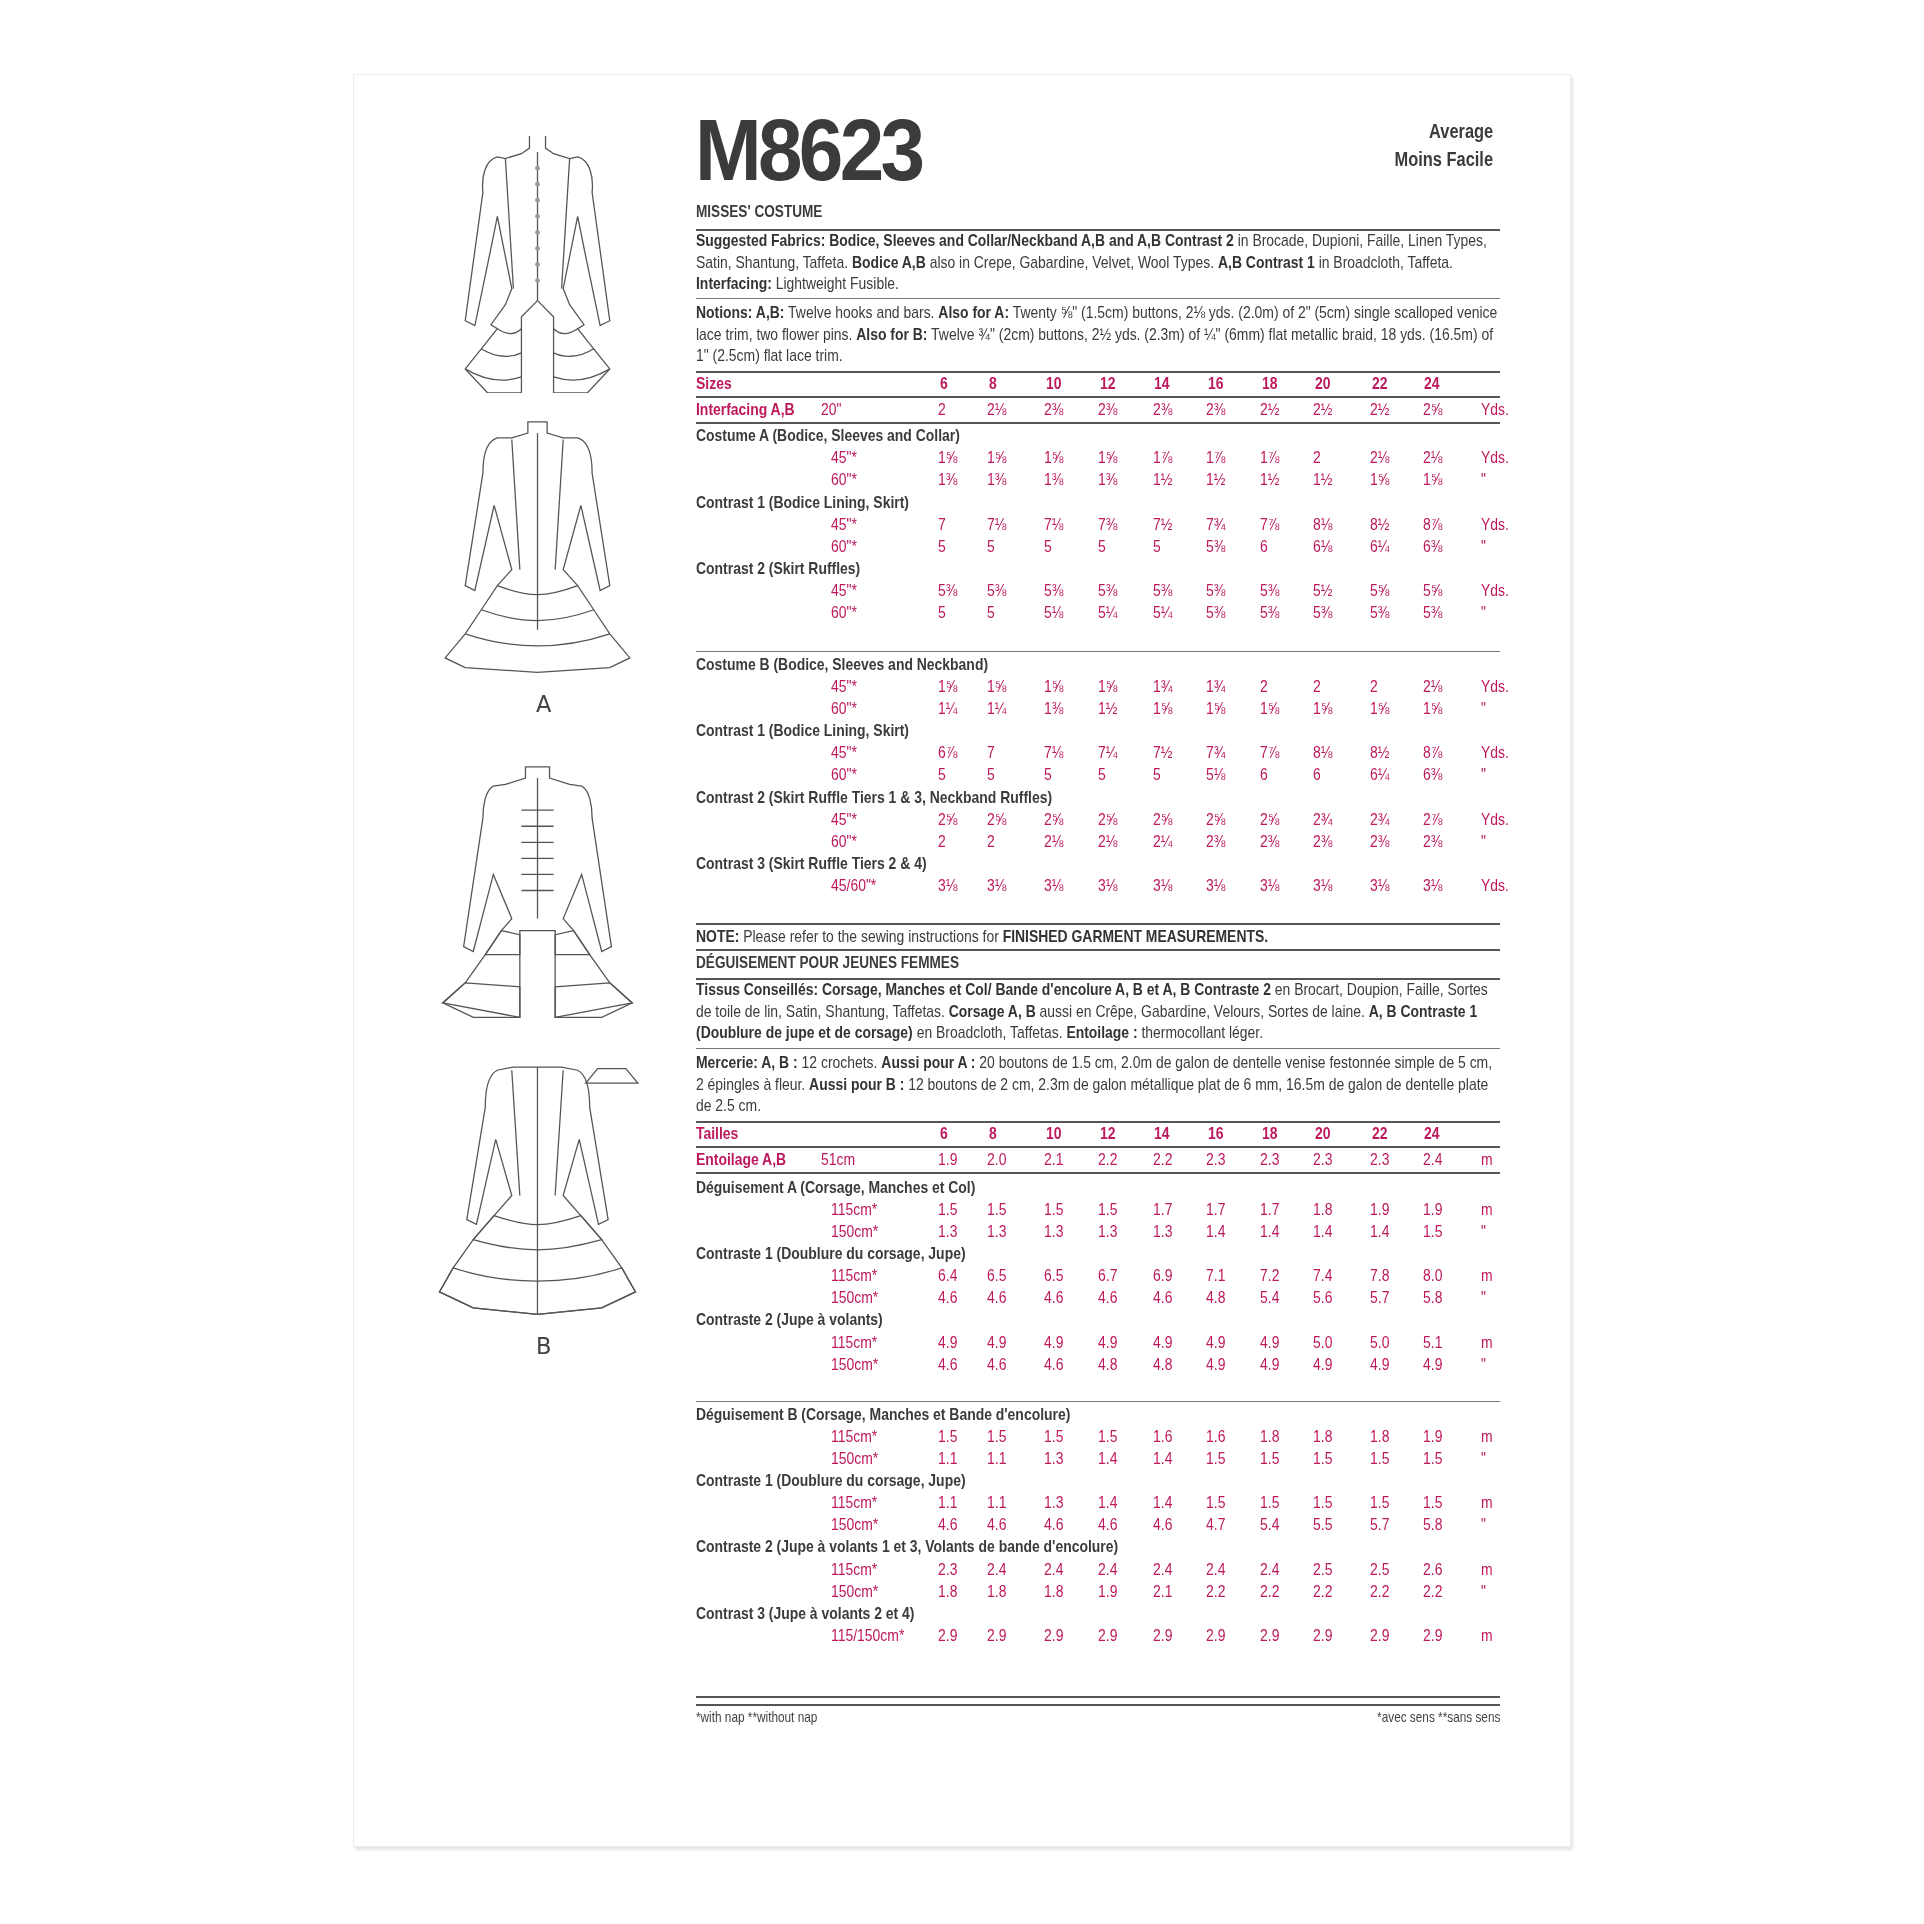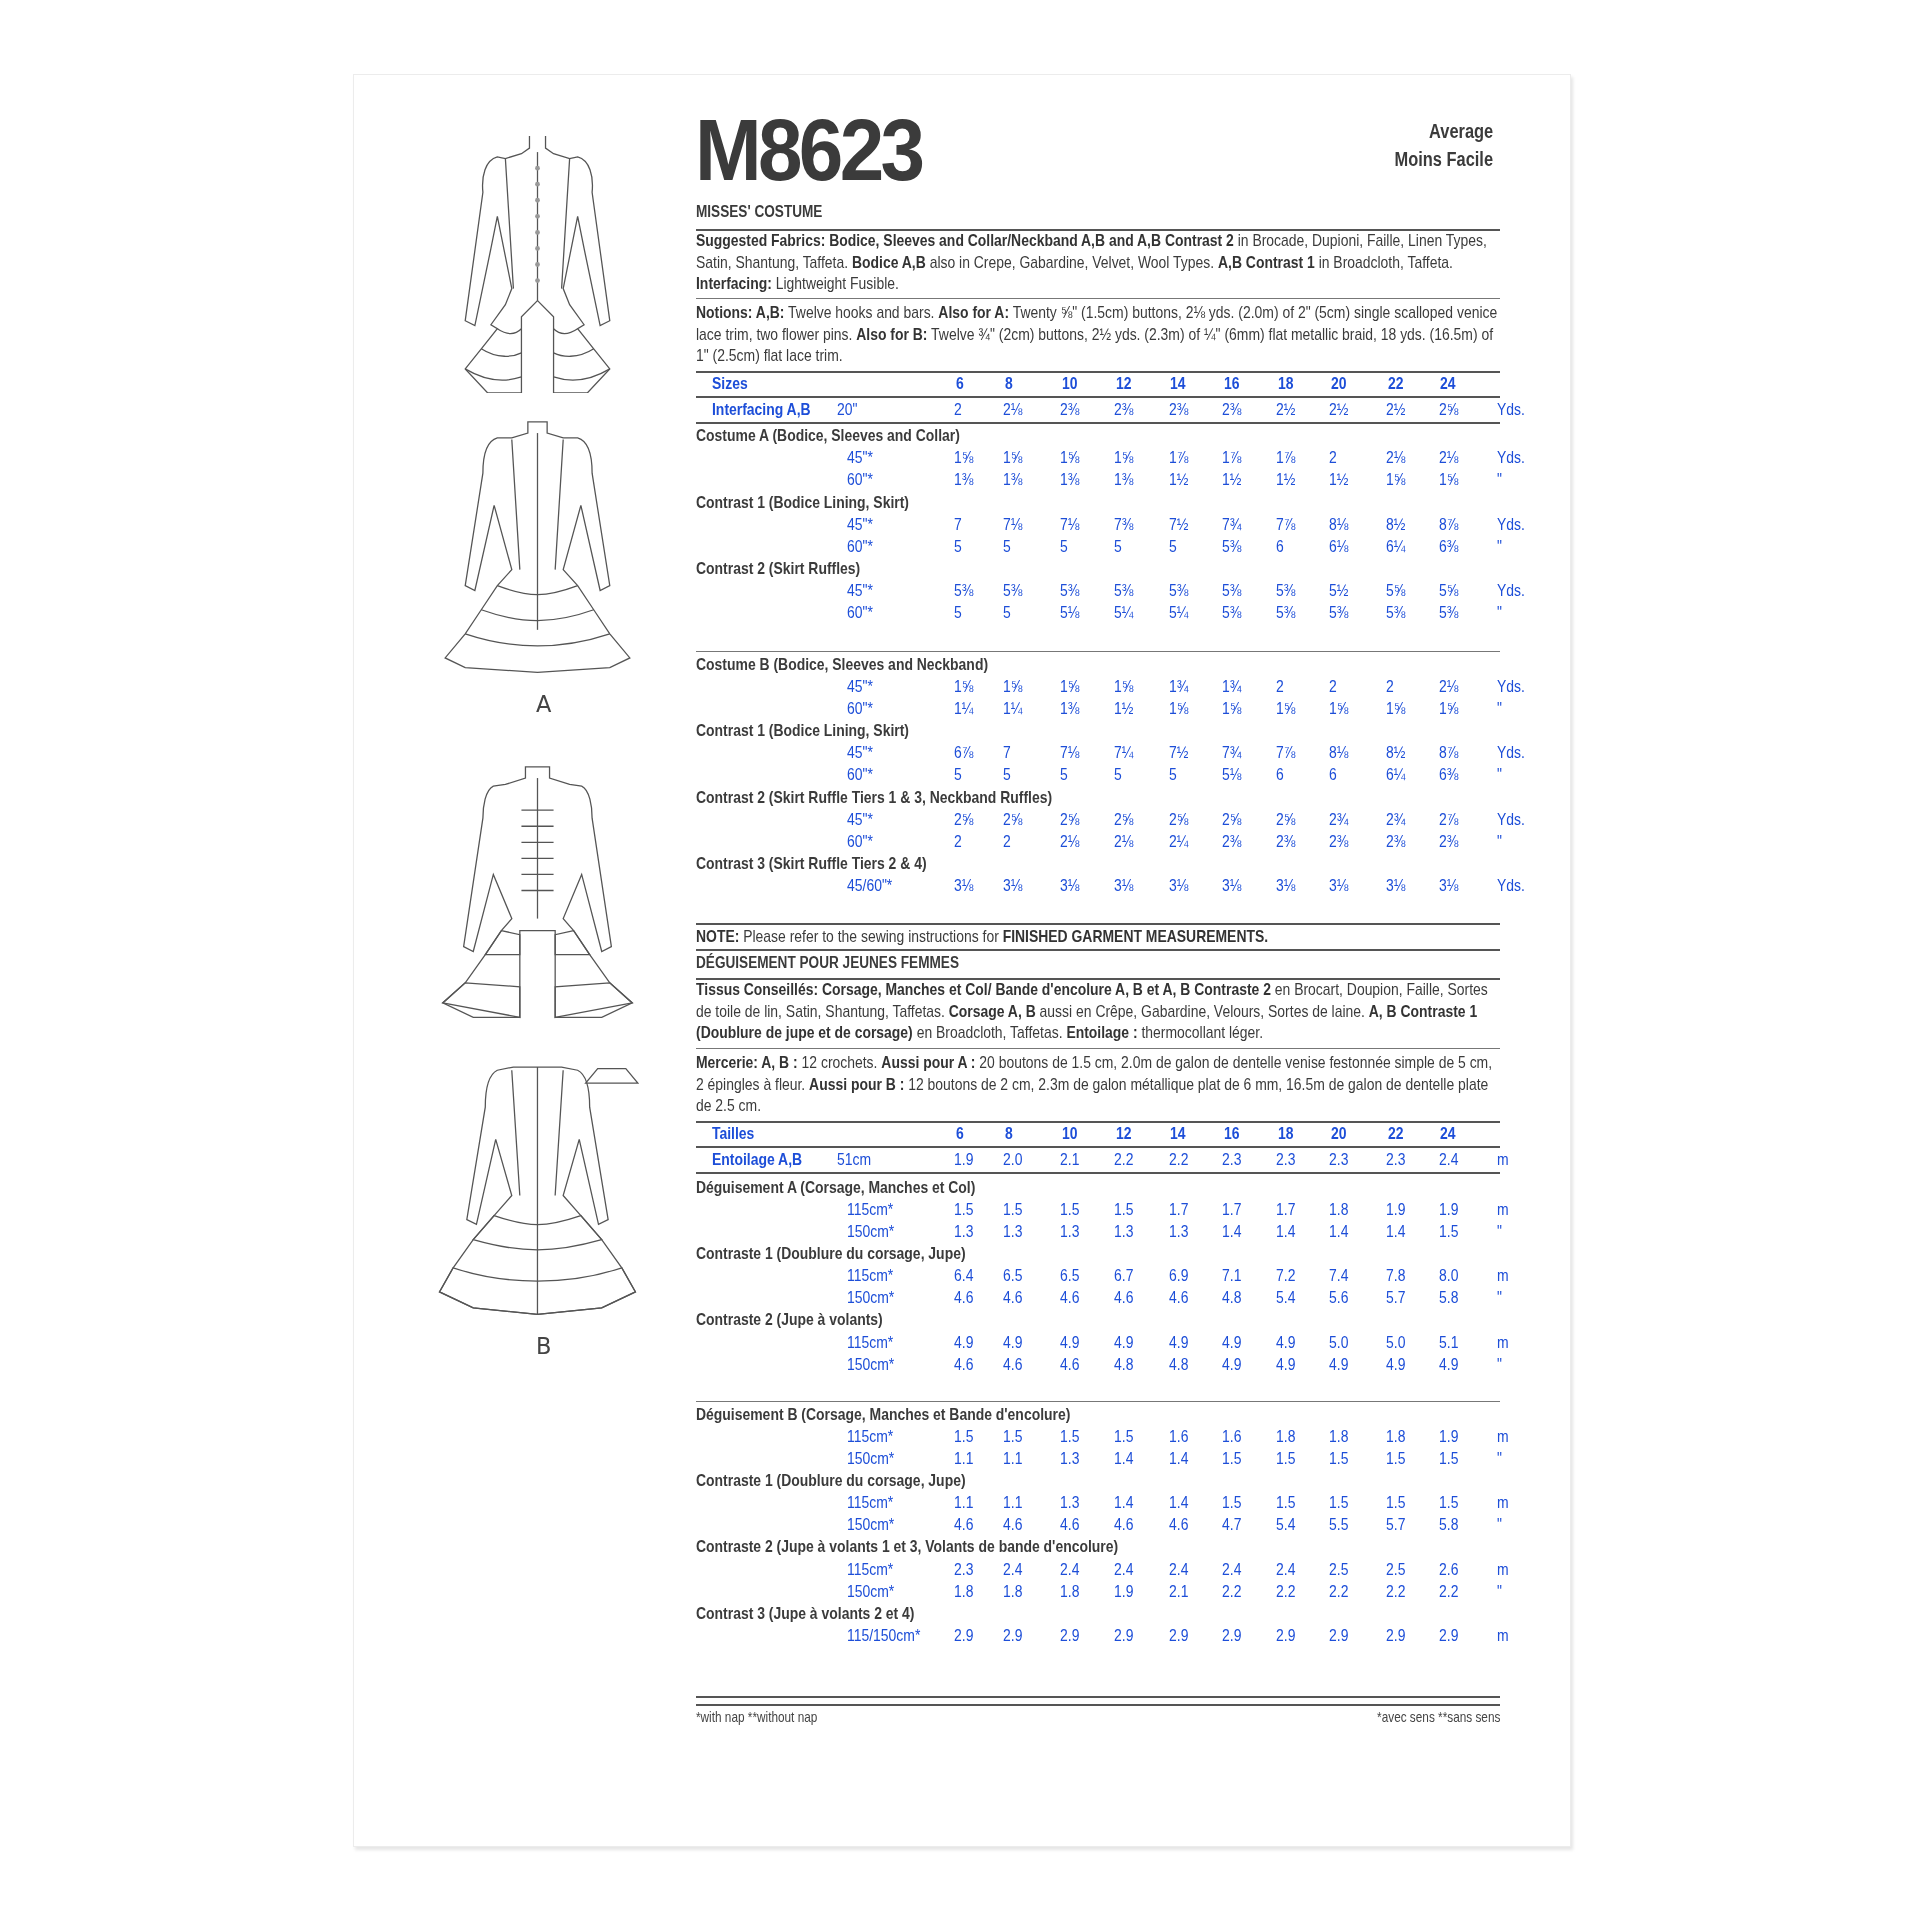--- a/index.html
+++ b/index.html
@@ -25,21 +25,21 @@
   .difficulty { position: absolute; right: 432px; text-align: right;
     font-weight: bold; font-size: 20px; color: #3b3b3b; transform: scaleX(0.82); transform-origin: right top; white-space: nowrap; }
   .section-title { position: absolute; left: 696px; font-weight: bold; font-size: 16px; color: #3b3b3b;
     transform: scaleX(0.85); transform-origin: left top; white-space: nowrap; }
   .rule { position: absolute; left: 696px; width: 804px; height: 1.6px; background: #555; }
   .rule.thin { height: 0.8px; background: #777; }
   .para { position: absolute; left: 696px; width: 946px; font-size: 16.4px; line-height: 21.7px; color: #3b3b3b;
     transform: scaleX(0.85); transform-origin: left top; }
   .para b { color: #333; }
   
-  .row { position: absolute; left: 0; width: 1691px; height: 21px; font-size: 17px; line-height: 21px; color: #1d4ed8; margin-left: 16px; }
+  .row { position: absolute; left: 0; width: 1691px; height: 21px; font-size: 17px; line-height: 21px; color: #be185d; }
   .row > span { position: absolute; top: 0; white-space: nowrap; transform: scaleX(0.82); transform-origin: left top; }
   .row .lbl { left: 696px; font-weight: bold; }
   .row .wid { left: 831px; }
   .row .wid.inline { left: 821px; }
   .row .unit { left: 1481px; }
   .row.head span { font-weight: bold; }
   .grp { position: absolute; left: 696px; font-weight: bold; font-size: 17px; line-height: 21px; color: #3b3b3b;
     transform: scaleX(0.82); transform-origin: left top; white-space: nowrap; }
   .foot { position: absolute; font-size: 14.4px; color: #444; transform: scaleX(0.82); white-space: nowrap; }
   .view-label { position: absolute; font-size: 22.5px; color: #444; font-family: "DejaVu Sans", sans-serif; }

